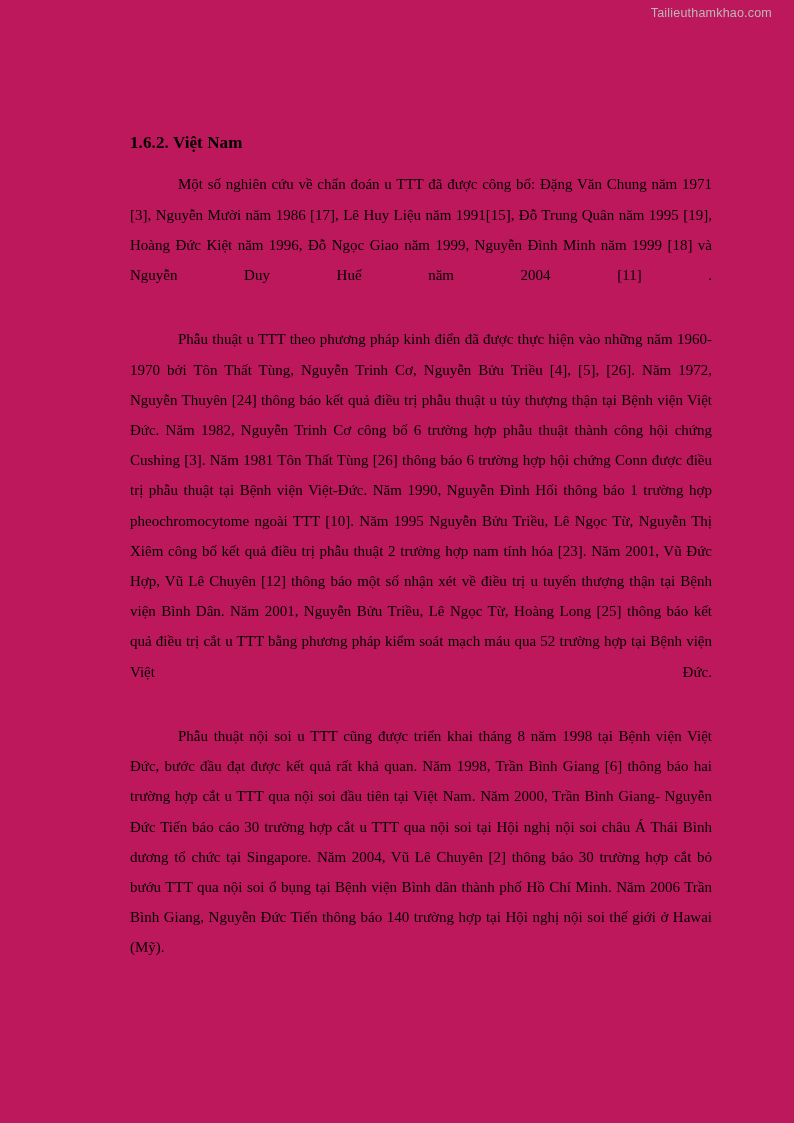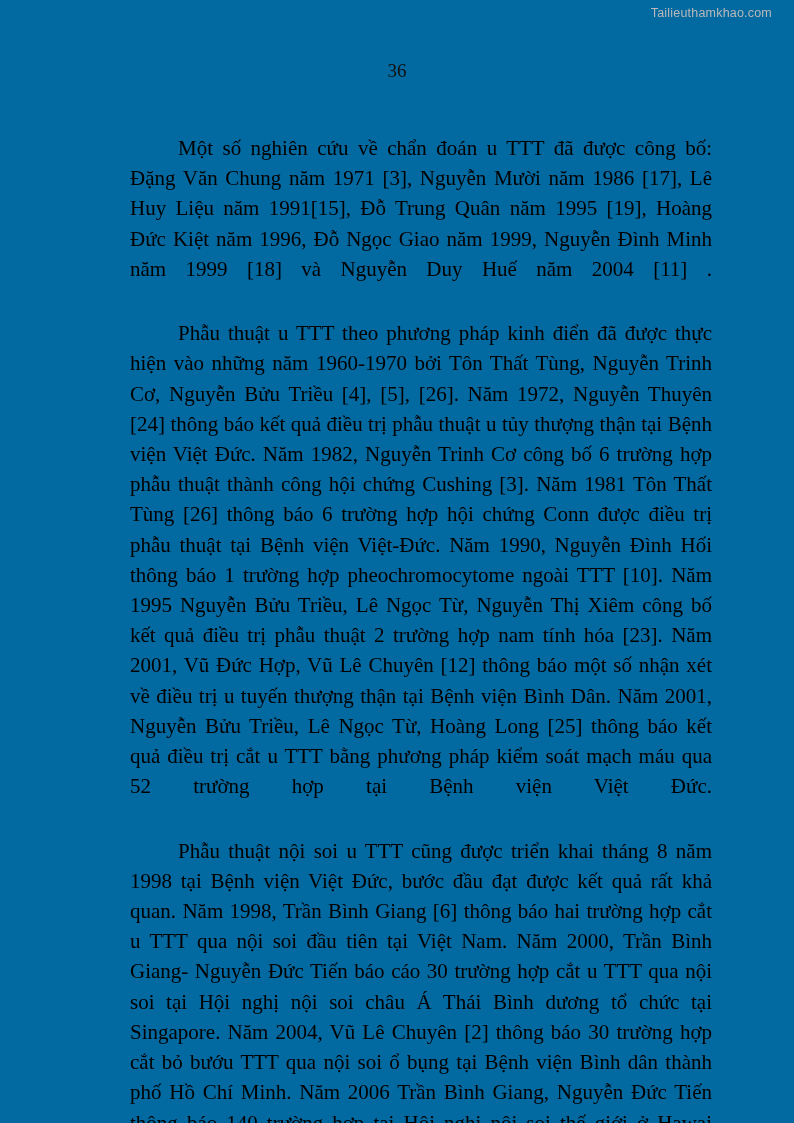--- a/index.html
+++ b/index.html
@@ -8,21 +8,21 @@
     background: #ffffff;
   }
   body {
     font-family: "Liberation Serif", "DejaVu Serif", serif;
     color: #000000;
   }
   .page {
     position: relative;
     width: 794px;
     height: 1123px;
-    background: #0369a1;
+    background: #be185d;
     overflow: hidden;
     box-sizing: border-box;
   }
   .watermark {
     position: absolute;
     top: 6px;
     right: 22px;
     font-family: "Liberation Sans", "DejaVu Sans", sans-serif;
     font-size: 12.5px;
     letter-spacing: 0.2px;
@@ -46,21 +46,21 @@
     width: 582px;
   }
   .section-heading {
     font-size: 17px;
     font-weight: bold;
     letter-spacing: 0.1px;
     margin: 0 0 16px 0;
     line-height: 1.2;
   }
   p.body-text {
-    font-size: 21px;
+    font-size: 15px;
     line-height: 30.2px;
     text-align: justify;
     text-justify: inter-word;
     margin: 0 0 4px 0;
     text-indent: 48px;
     word-spacing: 0.2px;
     hyphens: none;
   }
   p.body-text.gap {
   }
@@ -71,24 +71,24 @@
     width: 100%;
   }
 </style>
 </head>
 <body>
 
 <div class="page">
 
   <div class="watermark">Tailieuthamkhao.com</div>
 
-  <div class="page-number">36</div>
 
   <div class="content">
 
+    <h2 class="section-heading">1.6.2. Việt Nam</h2>
 
     <p class="body-text">Một số nghiên cứu về chẩn đoán u TTT đã được công bố: Đặng Văn Chung năm 1971 [3], Nguyễn Mười năm 1986 [17], Lê Huy Liệu năm 1991[15], Đỗ Trung Quân năm 1995 [19], Hoàng Đức Kiệt năm 1996, Đỗ Ngọc Giao năm 1999, Nguyễn Đình Minh năm 1999 [18]  và Nguyễn Duy Huế năm 2004 [11] .</p>
 
     <p class="body-text gap">Phẫu thuật u TTT theo phương pháp kinh điển đã được thực hiện vào những năm 1960-1970 bởi Tôn Thất Tùng, Nguyễn Trinh Cơ, Nguyễn Bửu Triều [4], [5], [26]. Năm 1972, Nguyễn Thuyên [24] thông báo kết quả điều trị phẫu thuật u tủy thượng thận tại Bệnh viện Việt Đức. Năm 1982, Nguyễn Trinh Cơ công bố 6 trường hợp phẫu thuật thành công hội chứng Cushing [3]. Năm 1981 Tôn Thất Tùng [26] thông báo 6 trường hợp hội chứng Conn được điều trị phẫu thuật tại Bệnh viện Việt-Đức. Năm 1990, Nguyễn Đình Hối thông báo 1 trường hợp pheochromocytome ngoài TTT [10]. Năm 1995 Nguyễn Bửu Triều, Lê Ngọc Từ, Nguyễn Thị Xiêm công bố kết quả điều trị phẫu thuật 2 trường hợp nam tính hóa [23]. Năm 2001, Vũ Đức Hợp, Vũ Lê Chuyên [12] thông báo một số nhận xét về điều trị u tuyến thượng thận tại Bệnh viện Bình Dân. Năm 2001, Nguyễn Bửu Triều, Lê Ngọc Từ, Hoàng Long [25] thông báo kết quả điều trị cắt u TTT bằng phương pháp kiểm soát mạch máu qua 52 trường hợp tại Bệnh viện Việt Đức.</p>
 
     <p class="body-text gap">Phẫu thuật nội soi u TTT cũng được triển khai tháng 8 năm 1998 tại Bệnh viện Việt Đức, bước đầu đạt được kết quả rất khả quan. Năm 1998, Trần Bình Giang [6] thông báo hai trường hợp cắt u TTT qua nội soi đầu tiên tại Việt Nam. Năm 2000, Trần Bình Giang- Nguyễn Đức Tiến báo cáo 30 trường hợp cắt u TTT qua nội soi tại Hội nghị nội soi châu Á Thái Bình dương tổ chức tại Singapore. Năm 2004, Vũ Lê Chuyên [2] thông báo 30 trường hợp cắt bỏ bướu TTT qua nội soi ổ bụng tại Bệnh viện Bình dân thành phố Hồ Chí Minh. Năm 2006 Trần Bình Giang, Nguyễn Đức Tiến thông báo 140 trường hợp tại Hội nghị nội soi thế giới ở Hawai (Mỹ).</p>
 
   </div>
 </div>
 

